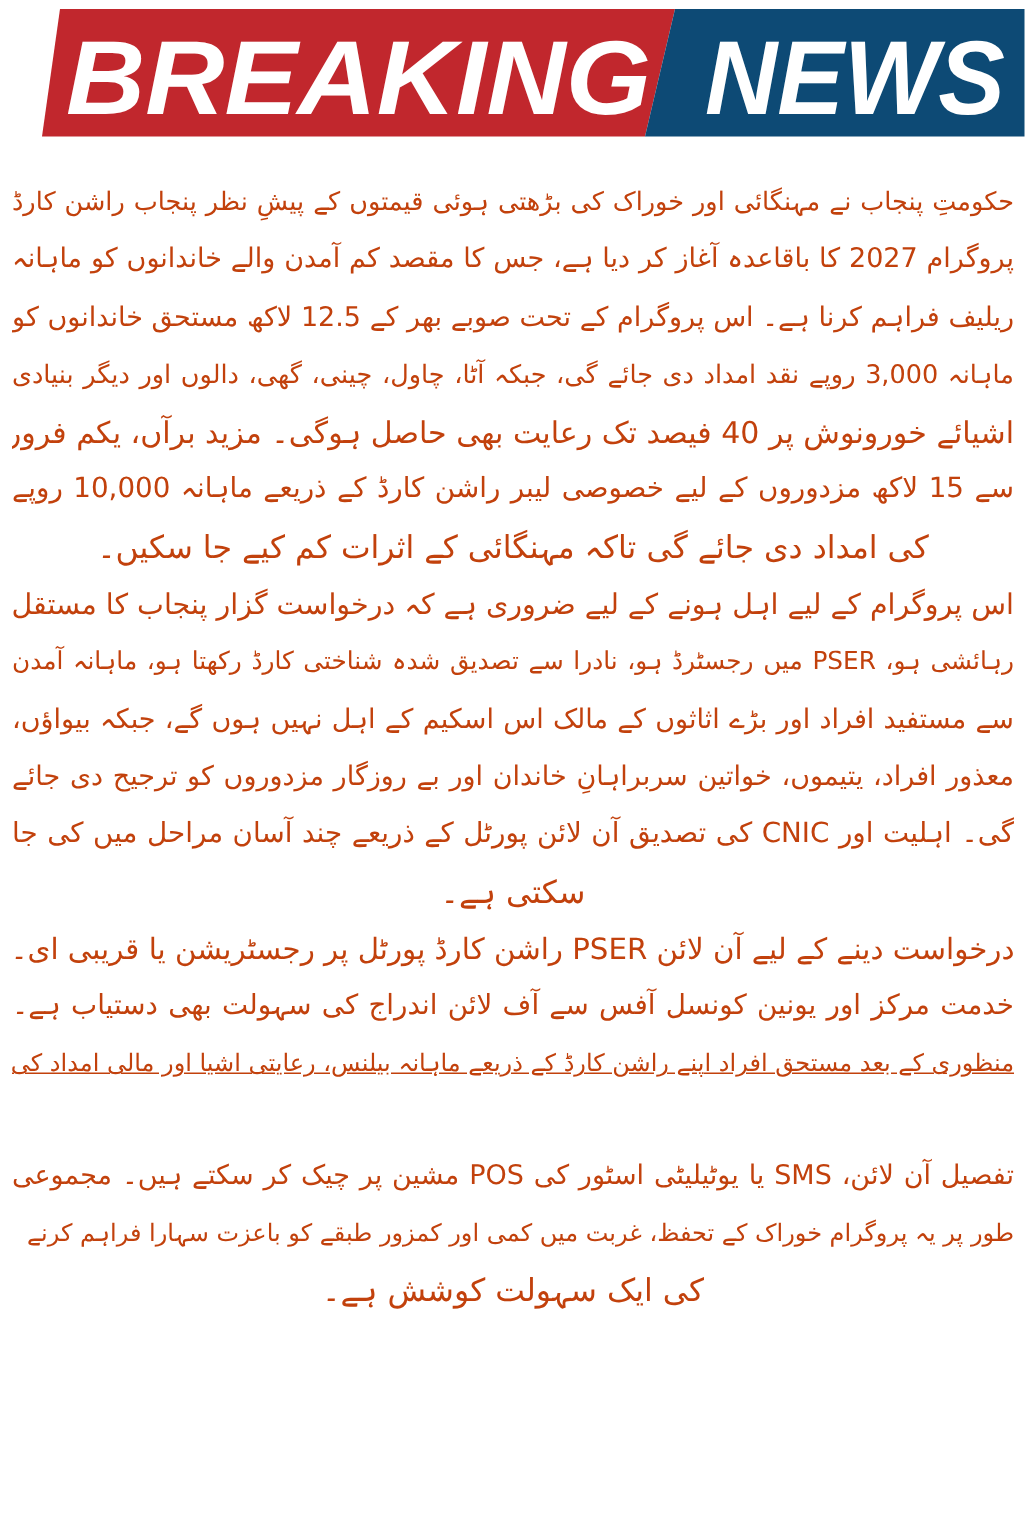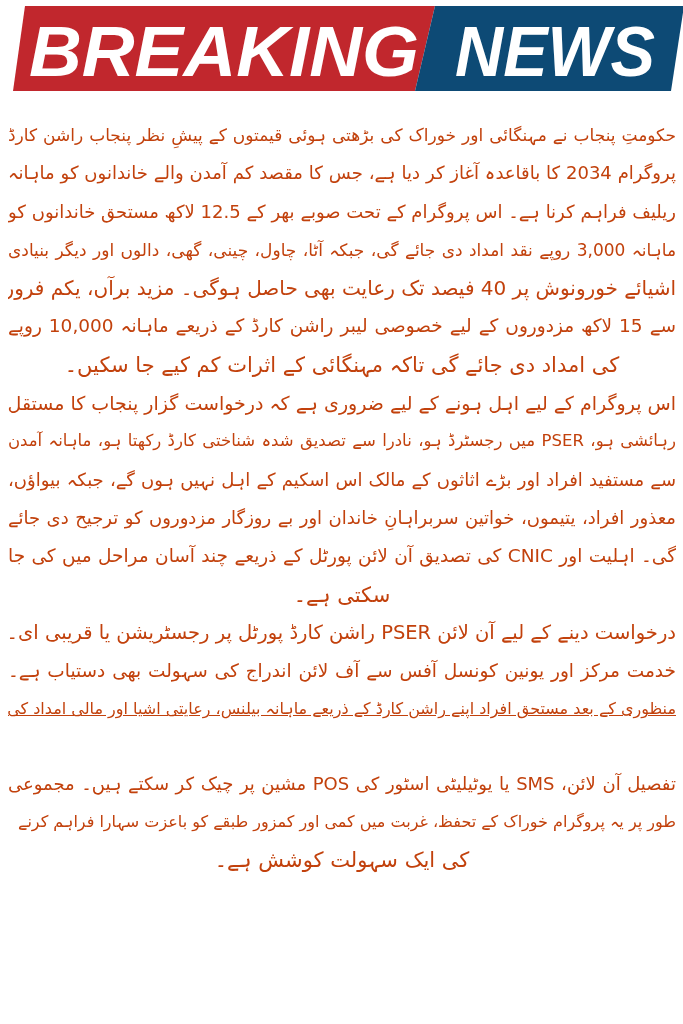--- a/index.html
+++ b/index.html
@@ -9,21 +9,21 @@
   }
   body {
     width: 683px;
     height: 1024px;
     overflow: hidden;
     position: relative;
     font-family: "DejaVu Sans", sans-serif;
   }
   .banner {
     position: absolute;
-    left: 3px;
+    left: 18px;
     top: 0;
     width: 560px;
     height: 96px;
   }
   .banner svg { display: block; }
   .banner-text {
     font-family: "Liberation Sans", sans-serif;
     font-weight: 700;
     font-style: italic;
     fill: #ffffff;
@@ -58,21 +58,21 @@
     <polygon points="22,6 432,6 412,91 10,91" fill="#c1272d"></polygon>
     <polygon points="432,6 681,6 668,91 412,91" fill="#0d4a75"></polygon>
     <text class="banner-text" x="221" y="76" font-size="70" text-anchor="middle" textLength="390" lengthAdjust="spacingAndGlyphs">BREAKING</text>
     <text class="banner-text" x="552" y="76" font-size="70" text-anchor="middle" textLength="200" lengthAdjust="spacingAndGlyphs">NEWS</text>
   </svg>
 </div>
 
 <div class="article">
   <div>
     <div class="line" style="font-size: 17px;">حکومتِ پنجاب نے مہنگائی اور خوراک کی بڑھتی ہوئی قیمتوں کے پیشِ نظر پنجاب راشن کارڈ</div>
-    <div class="line" style="font-size: 18px;">پروگرام 2034 کا باقاعدہ آغاز کر دیا ہے، جس کا مقصد کم آمدن والے خاندانوں کو ماہانہ</div>
+    <div class="line" style="font-size: 18px;">پروگرام 2027 کا باقاعدہ آغاز کر دیا ہے، جس کا مقصد کم آمدن والے خاندانوں کو ماہانہ</div>
     <div class="line" style="font-size: 18px;">ریلیف فراہم کرنا ہے۔ اس پروگرام کے تحت صوبے بھر کے 12.5 لاکھ مستحق خاندانوں کو</div>
     <div class="line" style="font-size: 17px;">ماہانہ 3,000 روپے نقد امداد دی جائے گی، جبکہ آٹا، چاول، چینی، گھی، دالوں اور دیگر بنیادی</div>
     <div class="line" style="font-size: 20px;">اشیائے خورونوش پر 40 فیصد تک رعایت بھی حاصل ہوگی۔ مزید برآں، یکم فروری 2026</div>
     <div class="line" style="font-size: 18.5px;">سے 15 لاکھ مزدوروں کے لیے خصوصی لیبر راشن کارڈ کے ذریعے ماہانہ 10,000 روپے</div>
     <div class="line center">کی امداد دی جائے گی تاکہ مہنگائی کے اثرات کم کیے جا سکیں۔</div>
   </div>
   <div>
     <div class="line" style="font-size: 19px;">اس پروگرام کے لیے اہل ہونے کے لیے ضروری ہے کہ درخواست گزار پنجاب کا مستقل</div>
     <div class="line" style="font-size: 16.5px;">رہائشی ہو، PSER میں رجسٹرڈ ہو، نادرا سے تصدیق شدہ شناختی کارڈ رکھتا ہو، ماہانہ آمدن</div>
     <div class="line" style="font-size: 18px;">سے مستفید افراد اور بڑے اثاثوں کے مالک اس اسکیم کے اہل نہیں ہوں گے، جبکہ بیواؤں،</div>

